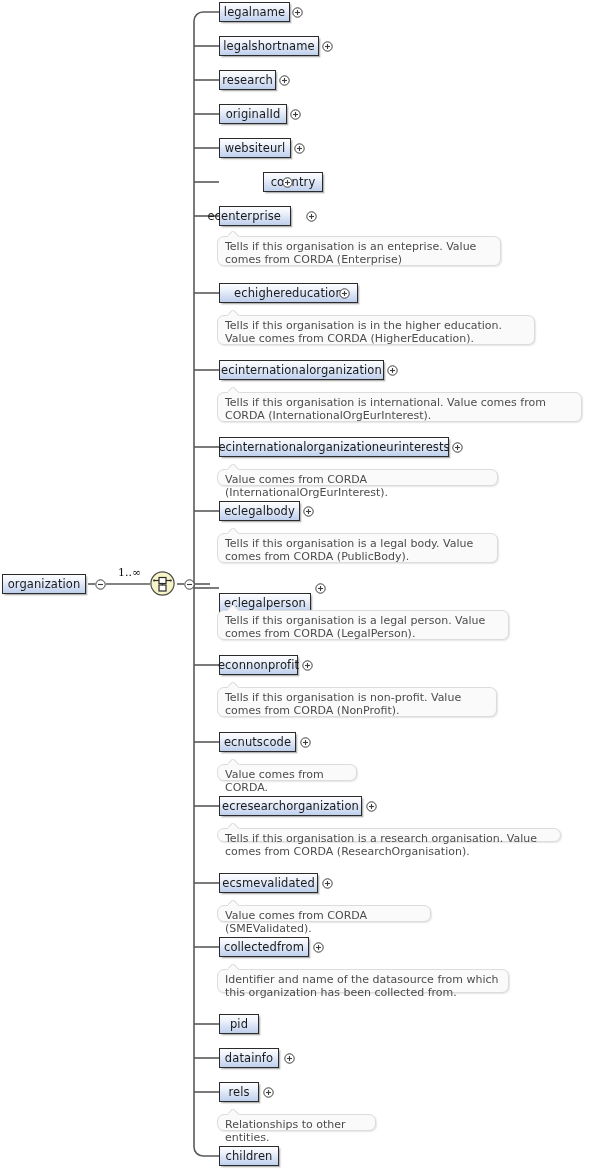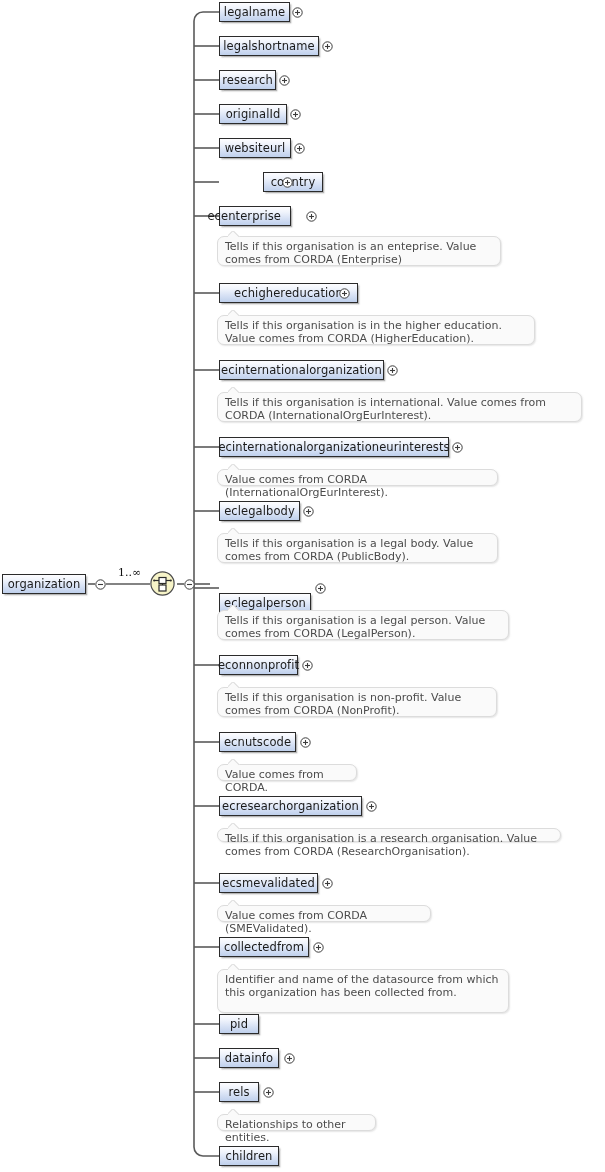--- a/index.html
+++ b/index.html
@@ -373,21 +373,21 @@
       <div class="node" style="left: 219px; top: 937px; width: 90px;">
         <span class="label">collectedfrom</span>
       </div>
       <div class="circ-icon" style="left: 313px; top: 942px;">
         <svg width="11" height="11" viewBox="0 0 11 11">
           <circle cx="5.5" cy="5.5" r="4.7" fill="#ffffff" stroke="#3c3c3c" stroke-width="1"></circle>
           <line x1="3" y1="5.5" x2="8" y2="5.5" stroke="#3c3c3c" stroke-width="1.1"></line>
           <line x1="5.5" y1="3" x2="5.5" y2="8" stroke="#3c3c3c" stroke-width="1.1"></line>
         </svg>
       </div>
-      <div class="annot" style="left: 217px; top: 969px; width: 292px; height: 44px;"><span class="notch"></span><span class="atext">Identifier and name of the datasource from which this organization has been collected from.</span></div>
+      <div class="annot" style="left: 217px; top: 969px; width: 292px; height: 24px;"><span class="notch"></span><span class="atext">Identifier and name of the datasource from which this organization has been collected from.</span></div>
       <div class="node" style="left: 219px; top: 1014px; width: 40px;">
         <span class="label">pid</span>
       </div>
       <div class="node" style="left: 219px; top: 1048px; width: 60px;">
         <span class="label">datainfo</span>
       </div>
       <div class="circ-icon" style="left: 284px; top: 1053px;">
         <svg width="11" height="11" viewBox="0 0 11 11">
           <circle cx="5.5" cy="5.5" r="4.7" fill="#ffffff" stroke="#3c3c3c" stroke-width="1"></circle>
           <line x1="3" y1="5.5" x2="8" y2="5.5" stroke="#3c3c3c" stroke-width="1.1"></line>

